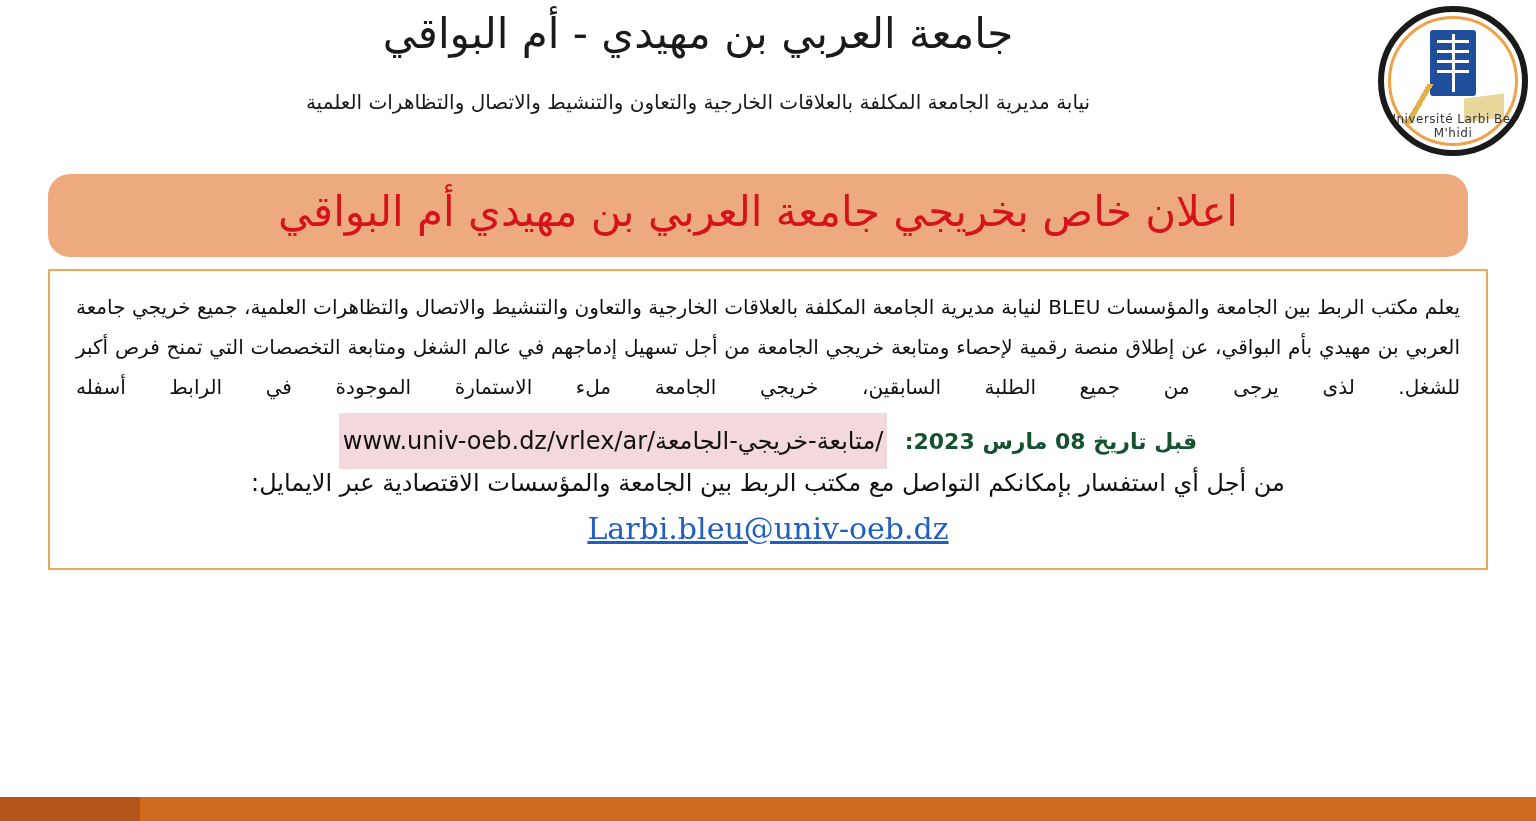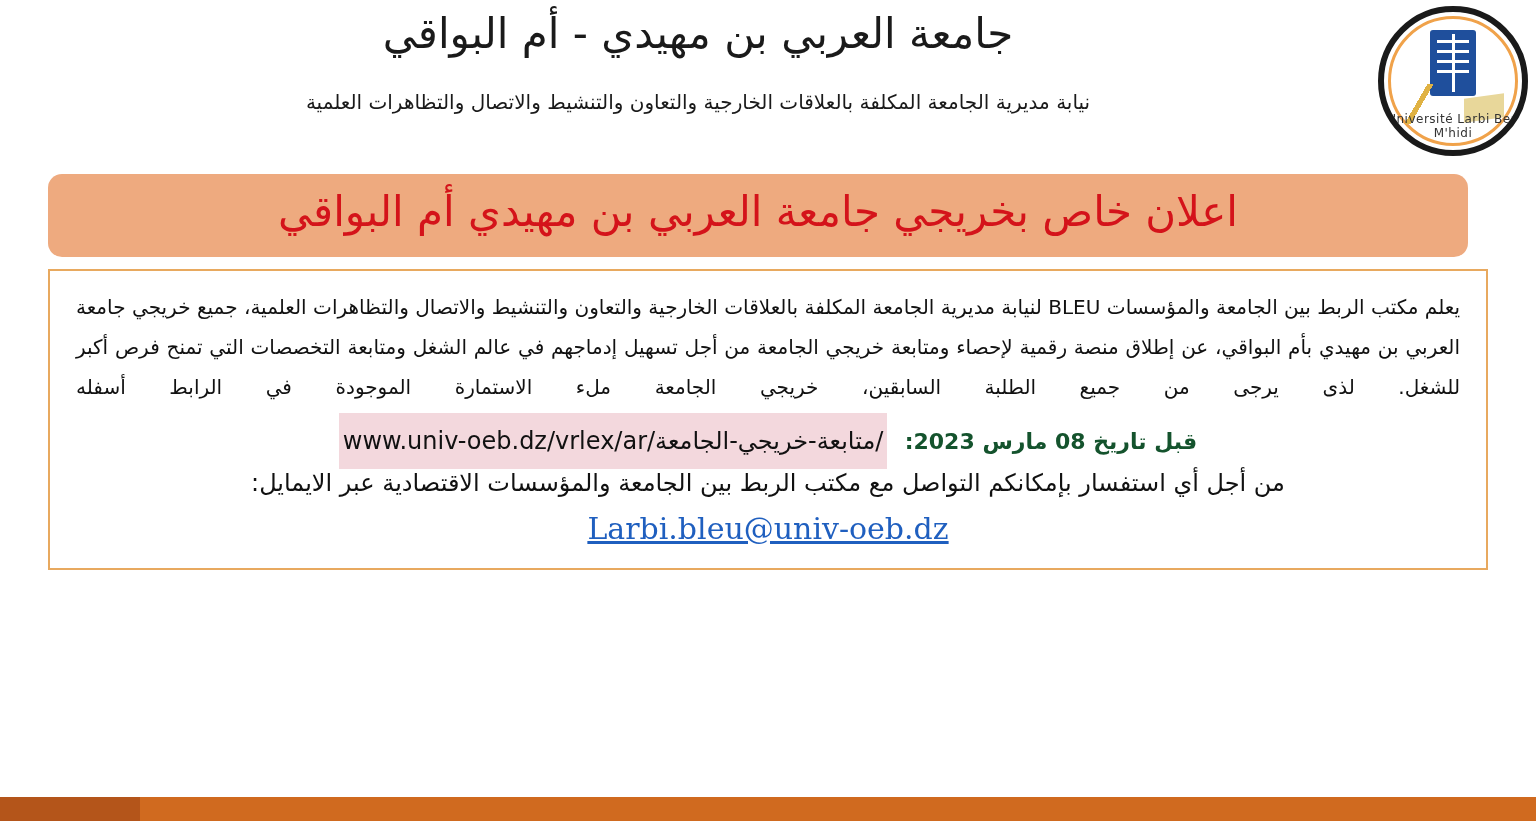--- a/index.html
+++ b/index.html
@@ -120,21 +120,21 @@
     font-size: 20px;
     color: #1a1a1a;
     margin-top: 28px;
     line-height: 1.3;
   }
 
   
   .banner {
     margin: 6px 68px 0 48px;
     background: #eeaa7f;
-    border-radius: 14px;
+    border-radius: 22px;
     text-align: center;
     padding: 8px 10px 14px 10px;
     box-sizing: border-box;
   }
   .banner-text {
     color: #d4131a;
     font-size: 42px;
     line-height: 1.45;
     font-family: "DejaVu Sans", sans-serif;
   }

